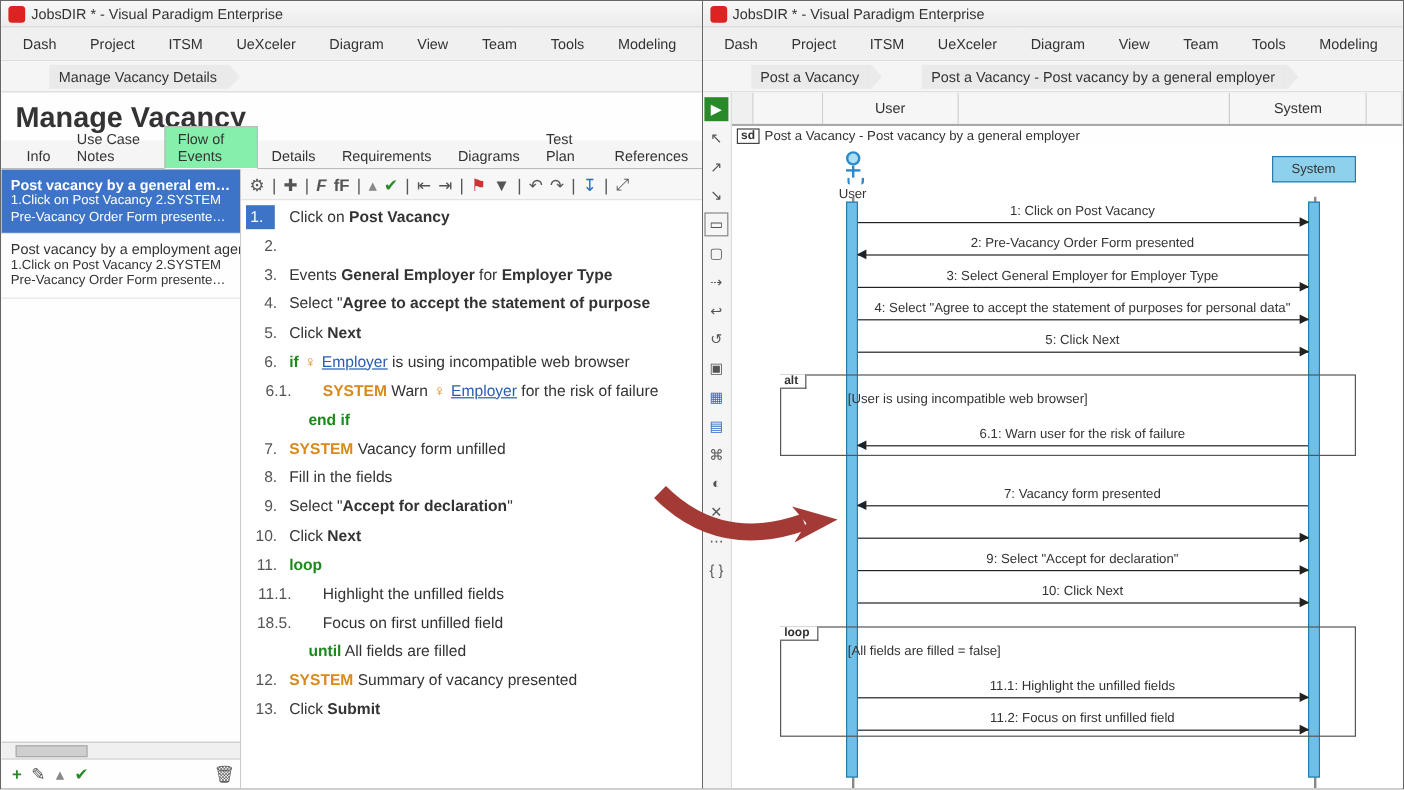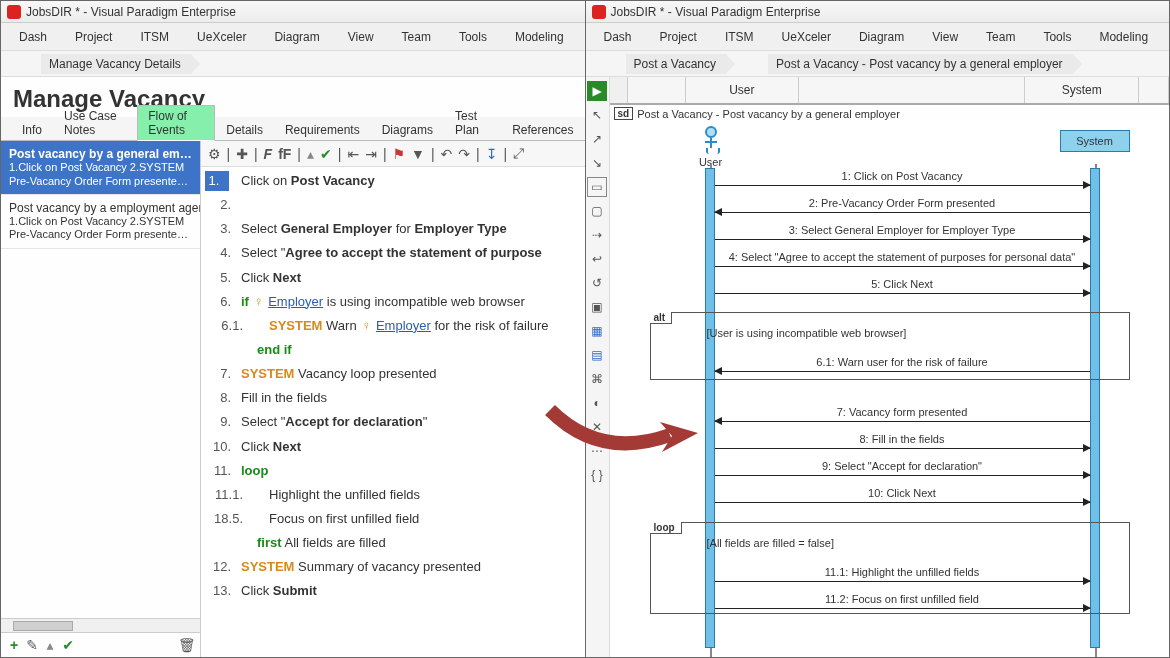--- a/index.html
+++ b/index.html
@@ -165,21 +165,21 @@
         <div class="flow-list" id="flow-list">
             <div class="flow-row">
               <div class="flow-num hl">1.</div>
               <div class="flow-text"><span>Click on </span><span class="kw-bold">Post Vacancy</span></div>
             </div>
             <div class="flow-row">
               <div class="flow-num">2.</div>
             </div>
             <div class="flow-row">
               <div class="flow-num">3.</div>
-              <div class="flow-text"><span>Select </span><span class="kw-bold">General Employer</span><span> for </span><span class="kw-bold">Employer Type</span></div>
+              <div class="flow-text"><span>Events </span><span class="kw-bold">General Employer</span><span> for </span><span class="kw-bold">Employer Type</span></div>
             </div>
             <div class="flow-row">
               <div class="flow-num">4.</div>
               <div class="flow-text"><span>Select "</span><span class="kw-bold">Agree to accept the statement of purpose</span></div>
             </div>
             <div class="flow-row">
               <div class="flow-num">5.</div>
               <div class="flow-text"><span>Click </span><span class="kw-bold">Next</span></div>
             </div>
             <div class="flow-row" style="position: relative;">
@@ -189,21 +189,21 @@
             <div class="flow-row">
               <div class="flow-num" style="width: 48px;">6.1.</div>
               <div class="flow-text indent-1"><span class="kw-sys">SYSTEM</span><span>   Warn </span><span class="actor-ico">♀</span><span> </span><span class="kw-link">Employer</span><span> for the risk of failure</span></div>
             </div>
             <div class="flow-row">
               <div class="flow-num"></div>
               <div class="flow-text indent-1"><span class="kw-if">end if</span></div>
             </div>
             <div class="flow-row">
               <div class="flow-num">7.</div>
-              <div class="flow-text"><span class="kw-sys">SYSTEM</span><span>   Vacancy loop presented</span></div>
+              <div class="flow-text"><span class="kw-sys">SYSTEM</span><span>   Vacancy form unfilled</span></div>
             </div>
             <div class="flow-row">
               <div class="flow-num">8.</div>
               <div class="flow-text"><span>Fill in the fields</span></div>
             </div>
             <div class="flow-row">
               <div class="flow-num">9.</div>
               <div class="flow-text"><span>Select "</span><span class="kw-bold">Accept for declaration</span><span>"</span></div>
             </div>
             <div class="flow-row">
@@ -217,21 +217,21 @@
             <div class="flow-row">
               <div class="flow-num" style="width: 48px;">11.1.</div>
               <div class="flow-text indent-1"><span>Highlight the unfilled fields</span></div>
             </div>
             <div class="flow-row">
               <div class="flow-num" style="width: 48px;">18.5.</div>
               <div class="flow-text indent-1"><span>Focus on first unfilled field</span></div>
             </div>
             <div class="flow-row">
               <div class="flow-num"></div>
-              <div class="flow-text indent-1"><span class="kw-until">first</span><span>    All fields are filled</span></div>
+              <div class="flow-text indent-1"><span class="kw-until">until</span><span>    All fields are filled</span></div>
             </div>
             <div class="flow-row">
               <div class="flow-num">12.</div>
               <div class="flow-text"><span class="kw-sys">SYSTEM</span><span>   Summary of vacancy presented</span></div>
             </div>
             <div class="flow-row">
               <div class="flow-num">13.</div>
               <div class="flow-text"><span>Click </span><span class="kw-bold">Submit</span></div>
             </div>
           </div>
@@ -333,21 +333,20 @@
               <div class="lbl">6.1: Warn user for the risk of failure</div>
               <div class="line"></div>
               <div class="ar-l"></div>
             </div>
             <div class="msg" style="top: 286px; left: 105px; width: 375px;">
               <div class="lbl">7: Vacancy form presented</div>
               <div class="line"></div>
               <div class="ar-l"></div>
             </div>
             <div class="msg" style="top: 313px; left: 105px; width: 375px;">
-              <div class="lbl">8: Fill in the fields</div>
               <div class="line"></div>
               <div class="ar-r"></div>
             </div>
             <div class="msg" style="top: 340px; left: 105px; width: 375px;">
               <div class="lbl">9: Select "Accept for declaration"</div>
               <div class="line"></div>
               <div class="ar-r"></div>
             </div>
             <div class="msg" style="top: 367px; left: 105px; width: 375px;">
               <div class="lbl">10: Click Next</div>

